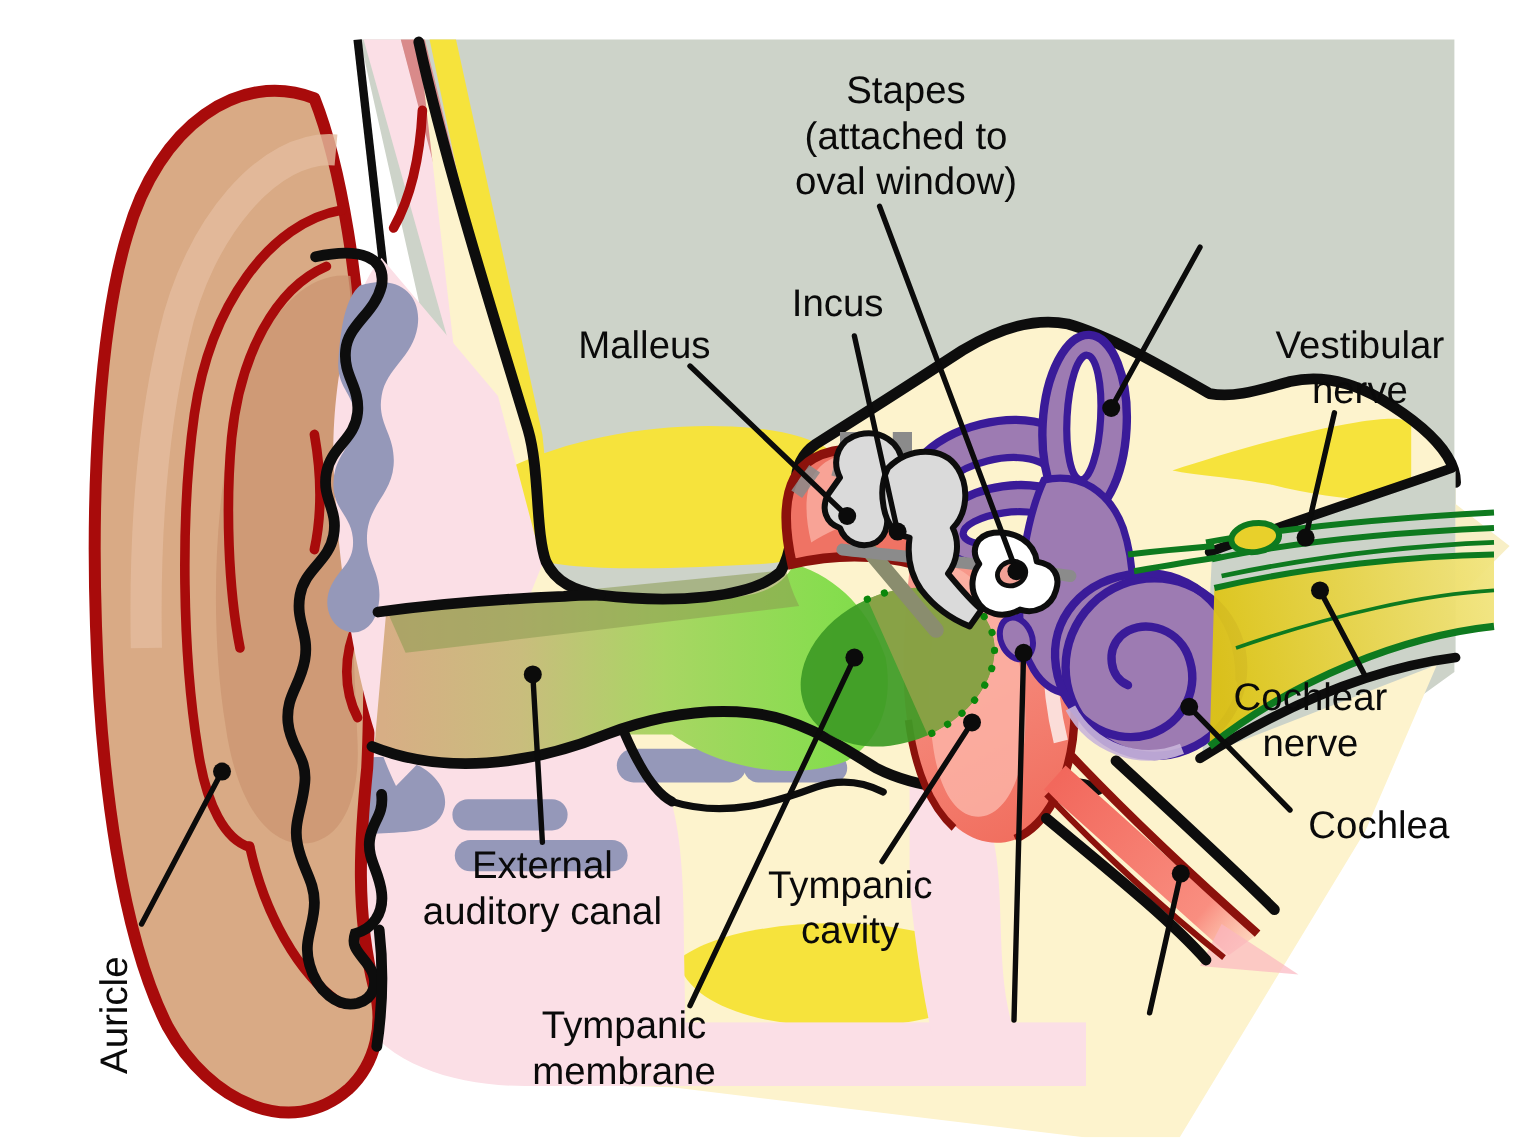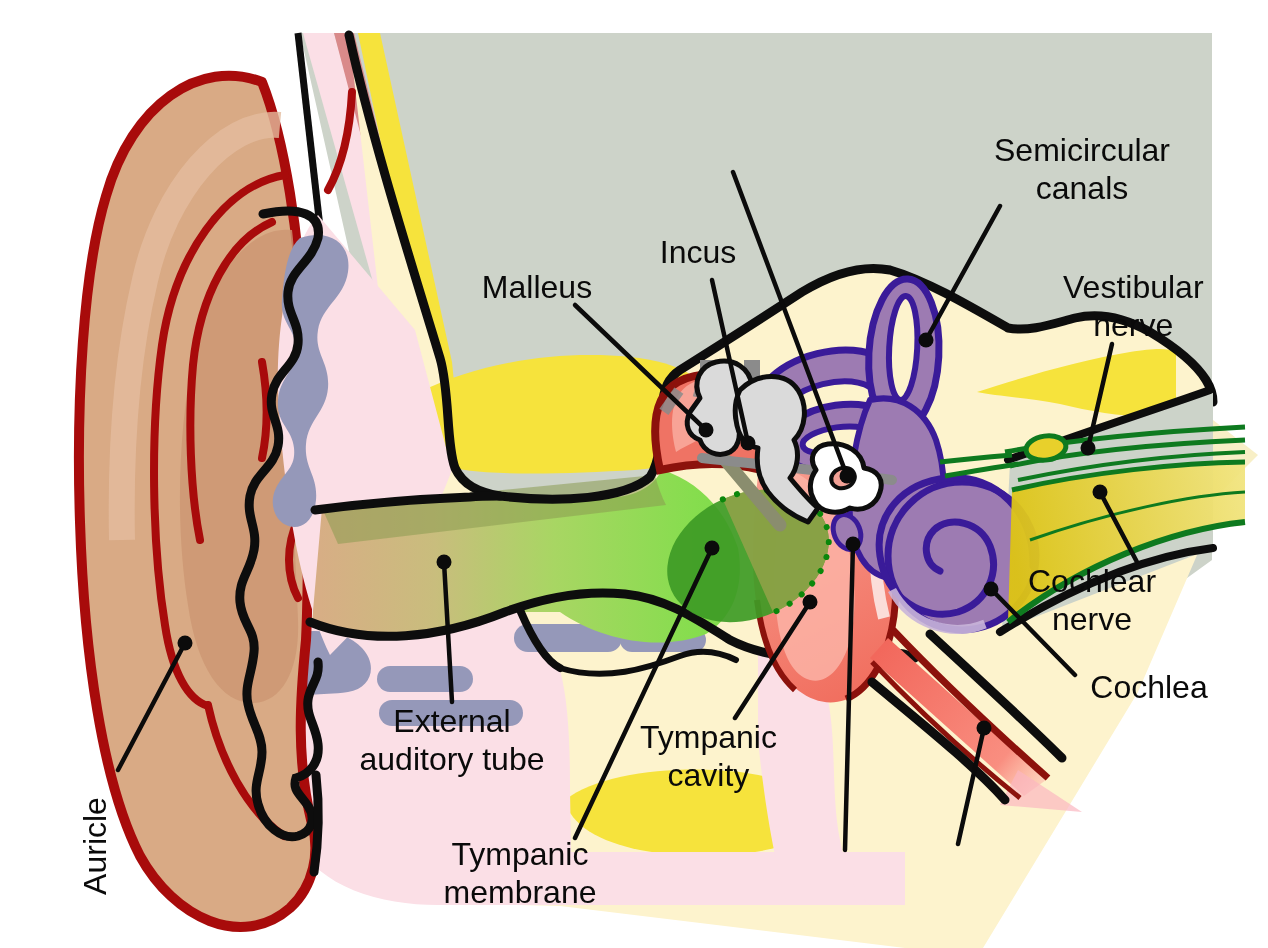--- a/index.html
+++ b/index.html
@@ -239,27 +239,28 @@
         <circle cx="1088" cy="448" r="7.5" stroke="none"></circle>
     <line x1="1137" y1="562" x2="1100" y2="492"></line>
         <circle cx="1100" cy="492" r="7.5" stroke="none"></circle>
     <line x1="1075" y1="675" x2="991" y2="589"></line>
         <circle cx="991" cy="589" r="7.5" stroke="none"></circle>
   </g>
 </svg>
 
   <div class="lbl rot" style="left:95px;  top:846px;">Auricle</div>
   <div class="lbl" style="left:452px; top:740px;">External
-auditory tube</div>
+auditory canal</div>
   <div class="lbl" style="left:520px; top:873px;">Tympanic
 membrane</div>
   <div class="lbl left" style="left:640px; top:756px;">Tympanic
 cavity</div>
   <div class="lbl" style="left:537px; top:287px;">Malleus</div>
   <div class="lbl" style="left:698px; top:252px;">Incus</div>
-  <div class="lbl" style="left:1082px;top:169px;">Semicircular
-canals</div>
+  <div class="lbl" style="left:755px; top:113px;">Stapes
+(attached to
+oval window)</div>
   <div class="lbl left" style="left:1063px;top:306px;">Vestibular
 nerve</div>
   <div class="lbl left" style="left:1028px;top:600px;">Cochlear
 nerve</div>
   <div class="lbl" style="left:1149px;top:687px;">Cochlea</div>
 </div>
 
 </body></html>

